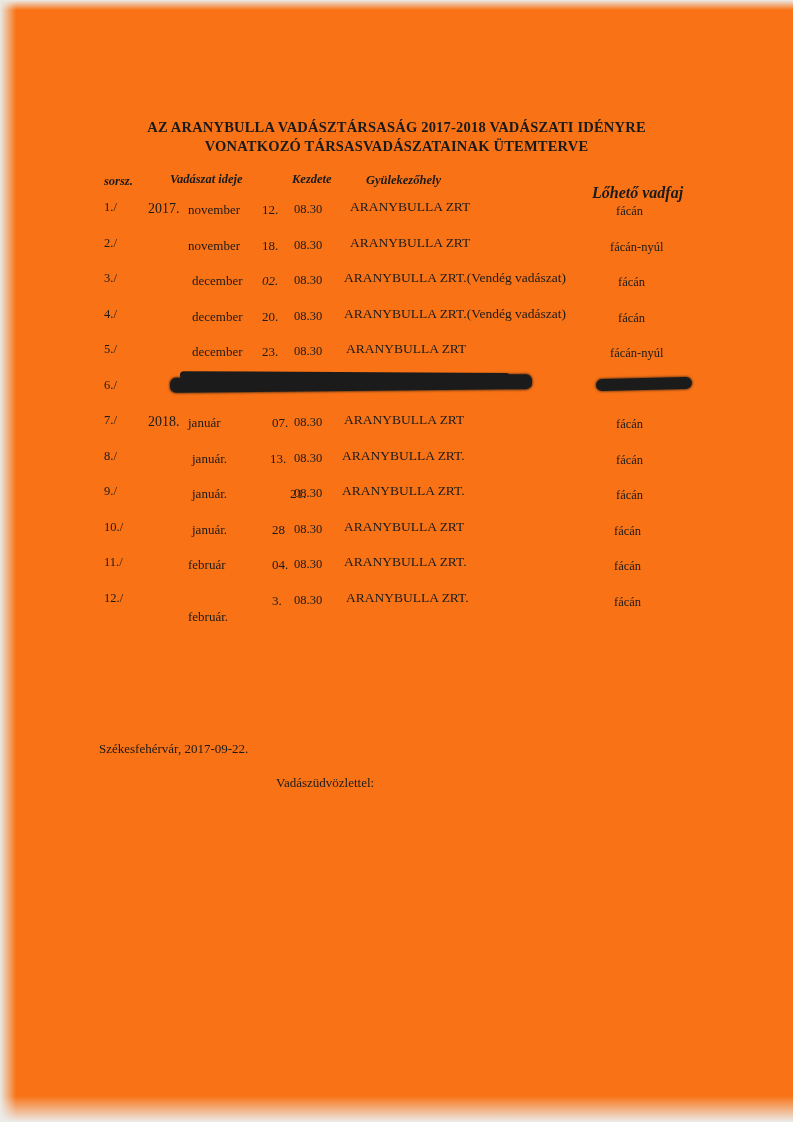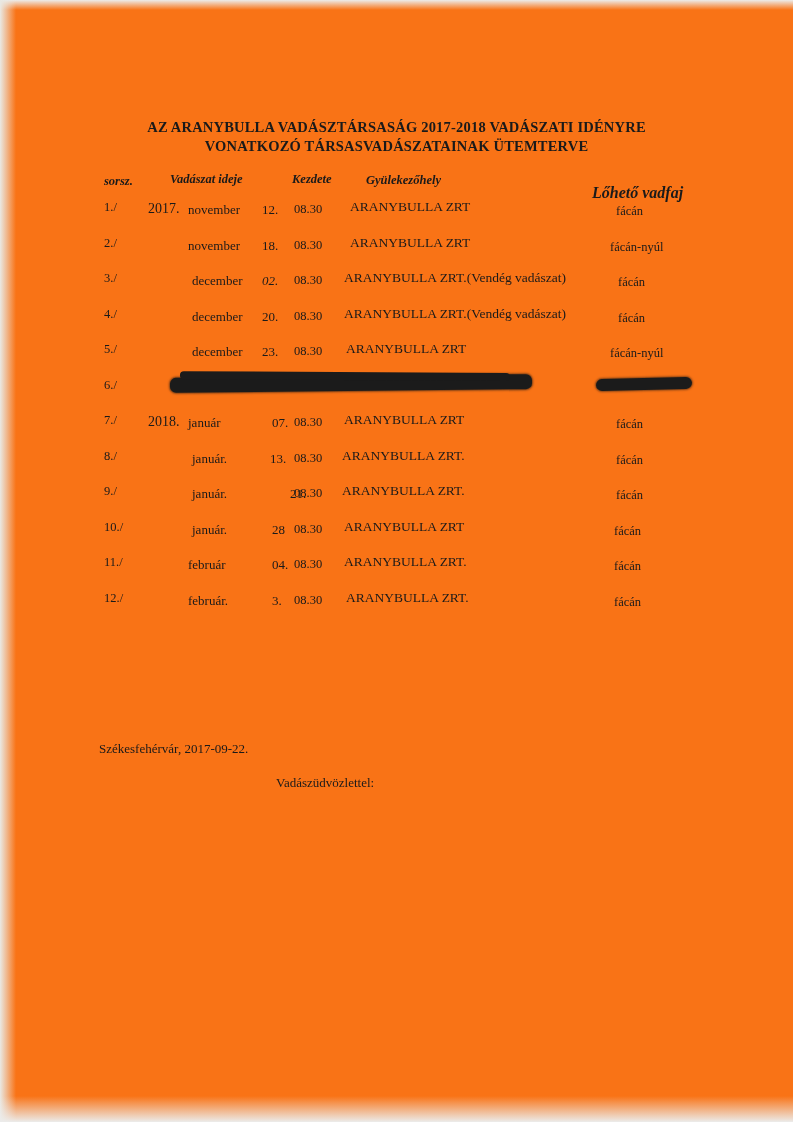--- a/index.html
+++ b/index.html
@@ -140,21 +140,21 @@
   .row[data-idx="9"] .c-month { left: 96px; }
   .row[data-idx="9"] .c-day   { left: 176px; }
   .row[data-idx="9"] .c-place { left: 248px; }
   .row[data-idx="9"] .c-game  { left: 518px; }
 
   .row[data-idx="10"] .c-month { left: 92px; }
   .row[data-idx="10"] .c-day   { left: 176px; }
   .row[data-idx="10"] .c-place { left: 248px; }
   .row[data-idx="10"] .c-game  { left: 518px; }
 
-  .row[data-idx="11"] .c-month { left: 92px; }
+  .row[data-idx="11"] .c-month { left: 92px; margin-top: 16px; }
   .row[data-idx="11"] .c-day   { left: 176px; }
   .row[data-idx="11"] .c-place { left: 250px; }
   .row[data-idx="11"] .c-game  { left: 518px; }
 
   .redact-bar {
     position: absolute;
     background: #1b1b1b;
     border-radius: 6px;
   }
   .redact-main {

